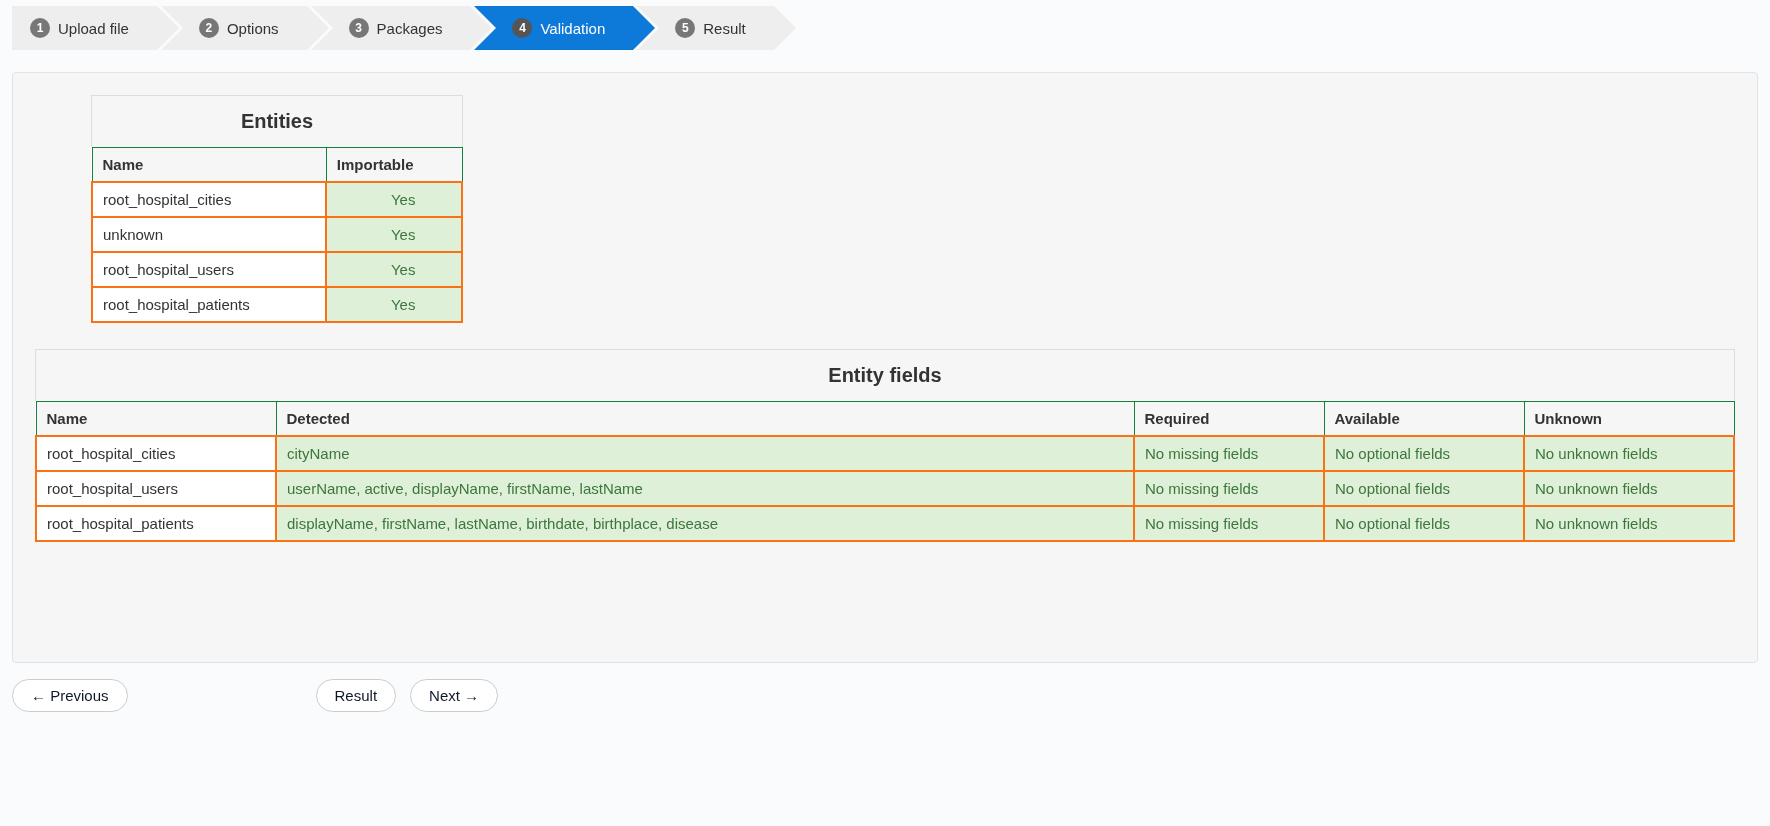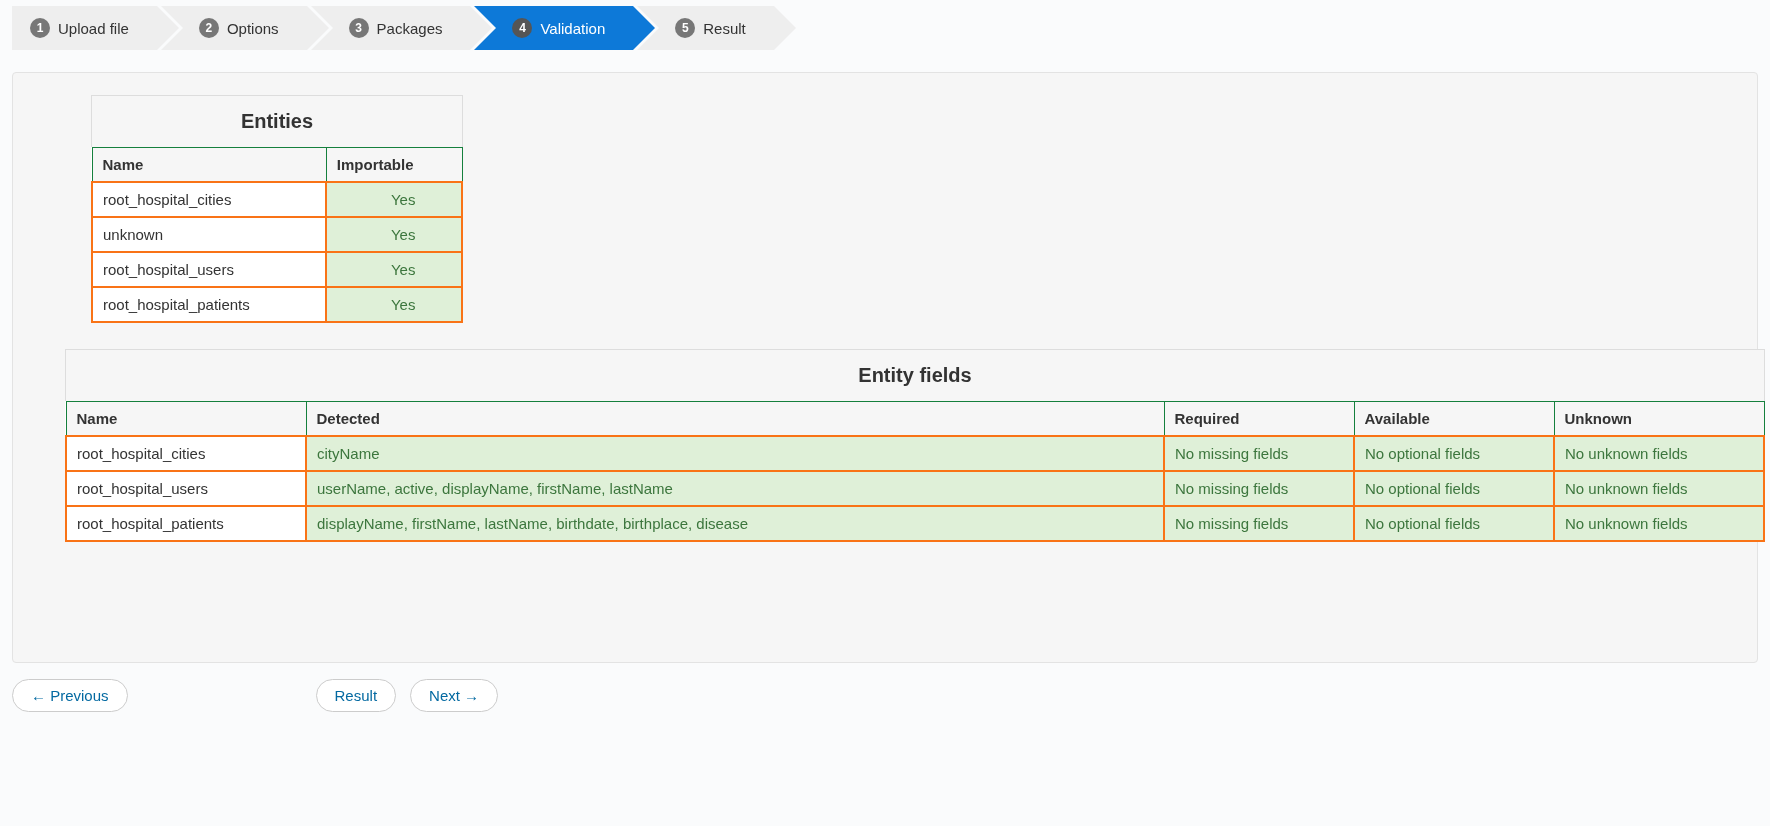--- a/index.html
+++ b/index.html
@@ -77,21 +77,20 @@
       background: #f6f6f6;
       border: 1px solid #e3e3e3;
       border-radius: 4px;
       padding: 22px 22px 120px 22px;
       min-height: 560px;
     }
     
     table {
       border-collapse: collapse;
       background: #fff;
-      margin-left: 30px;
     }
     table.entities {
       margin-left: 56px;
       margin-bottom: 26px;
       width: 372px;
     }
     table.fields {
       width: 100%;
     }
     caption {
@@ -130,21 +129,21 @@
       align-items: center;
       gap: 14px;
       margin-top: 16px;
     }
     .footer .spacer { width: 160px; }
     button.pill {
       background: #fff;
       border: 1px solid #ccc;
       border-radius: 18px;
       padding: 7px 18px;
-      color: #0369a1;
+      color: #0f172a;
       font-size: 15px;
       cursor: pointer;
     }
   </style>
 </head>
 <body>
 
 <div class="wizard">
   <div class="step">
     <span class="badge">1</span>

